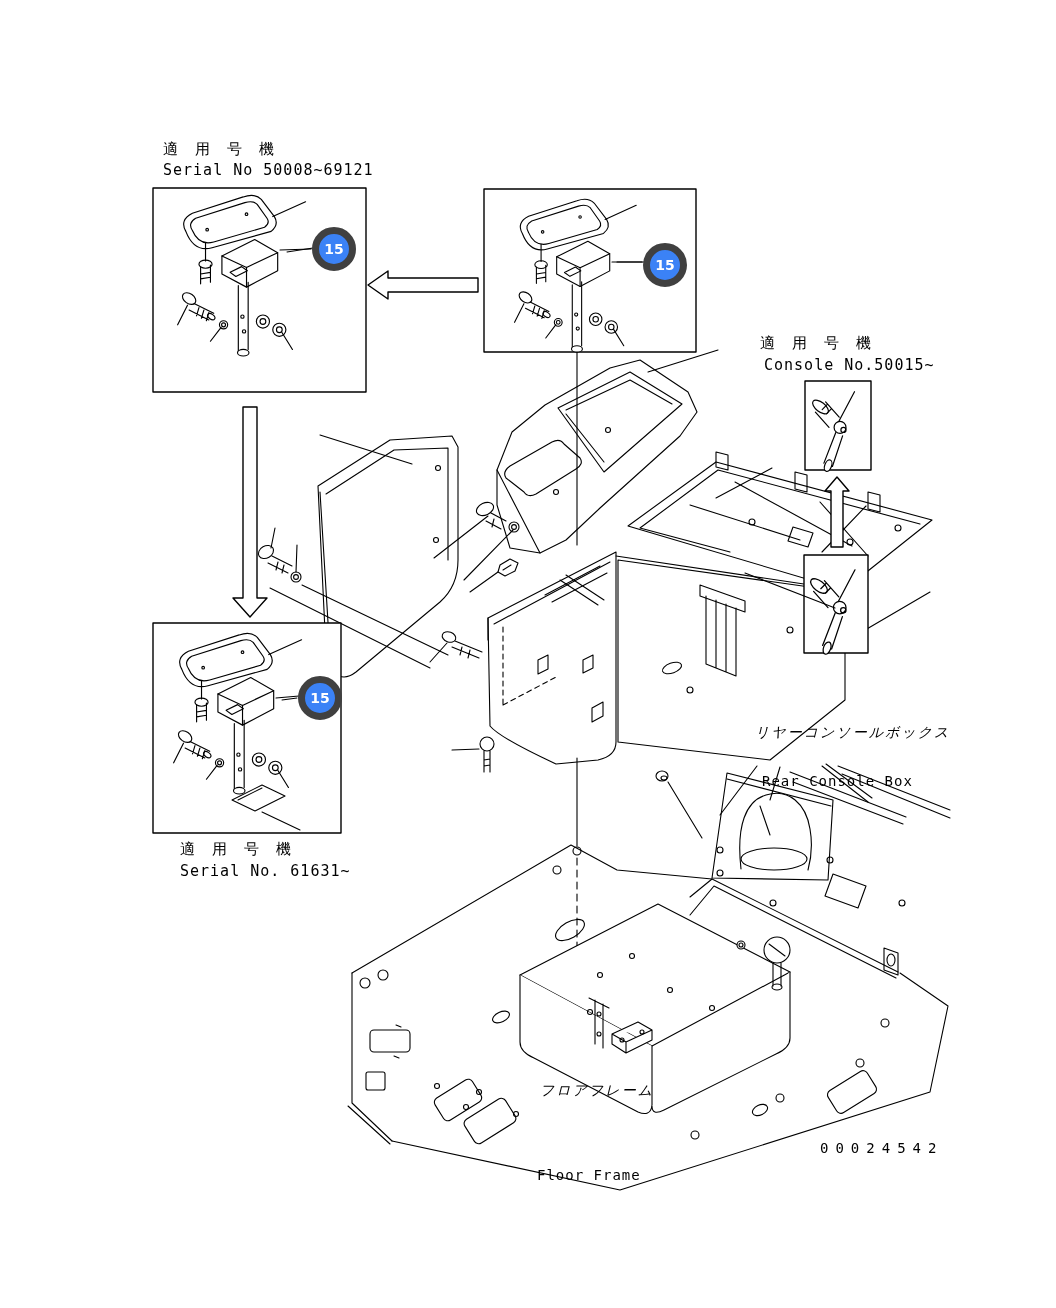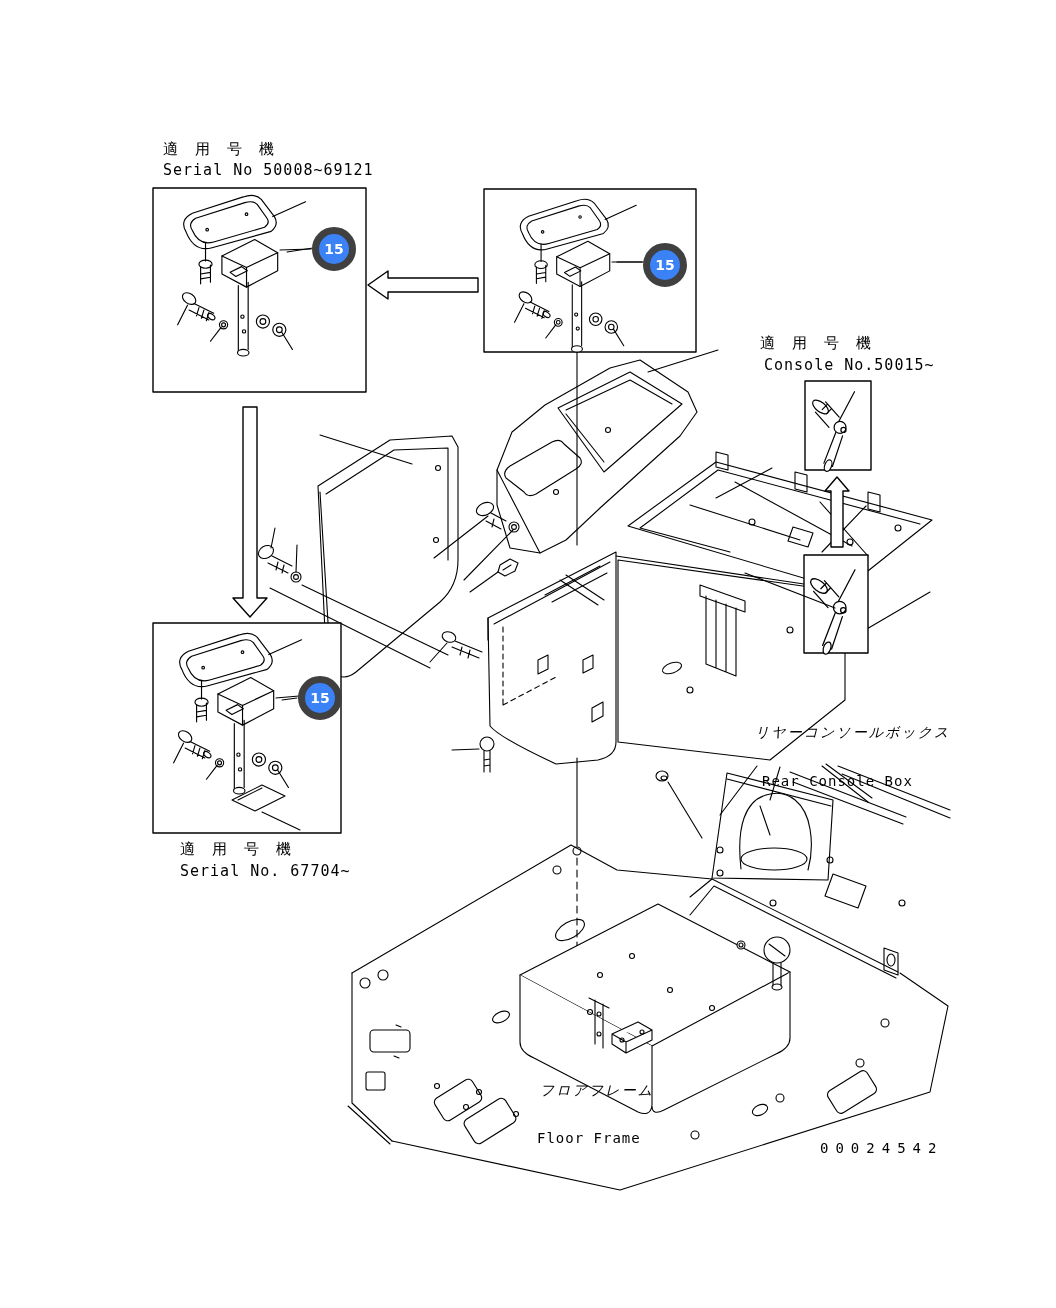--- a/index.html
+++ b/index.html
@@ -269,30 +269,30 @@
 
     <g>
       <path d="M280,250 L311,249 M612,262 L642,262 M282,700 L297,698"></path>
     </g>
   </svg>
 
   <div class="lbl lbl-jp" style="left:163px;top:140px;">適 用 号 機</div>
   <div class="lbl lbl-en" style="left:163px;top:161px;">Serial No 50008~69121</div>
 
   <div class="lbl lbl-jp" style="left:180px;top:840px;">適 用 号 機</div>
-  <div class="lbl lbl-en" style="left:180px;top:862px;">Serial No. 67704~</div>
+  <div class="lbl lbl-en" style="left:180px;top:862px;">Serial No. 61631~</div>
 
   <div class="lbl lbl-jp" style="left:760px;top:334px;">適 用 号 機</div>
   <div class="lbl lbl-en" style="left:764px;top:356px;">Console No.50015~</div>
 
   <div class="lbl lbl-jp-sm" style="left:755px;top:724px;">リヤーコンソールボックス</div>
   <div class="lbl lbl-en-sm" style="left:762px;top:744px;margin-top:29px;">Rear Console Box</div>
 
   <div class="lbl lbl-jp-sm" style="left:540px;top:1082px;text-align:right;">フロアフレーム</div>
-  <div class="lbl lbl-en-sm" style="left:537px;top:1130px;">Floor Frame</div>
+  <div class="lbl lbl-en-sm" style="left:537px;top:1167px;">Floor Frame</div>
 
   <div class="lbl docnum" style="left:820px;top:1140px;">00024542</div>
 
   <div class="badge" style="left:312px;top:227px;">15</div>
   <div class="badge" style="left:643px;top:243px;">15</div>
   <div class="badge" style="left:298px;top:676px;">15</div>
 
 </div>
 
 </body></html>

